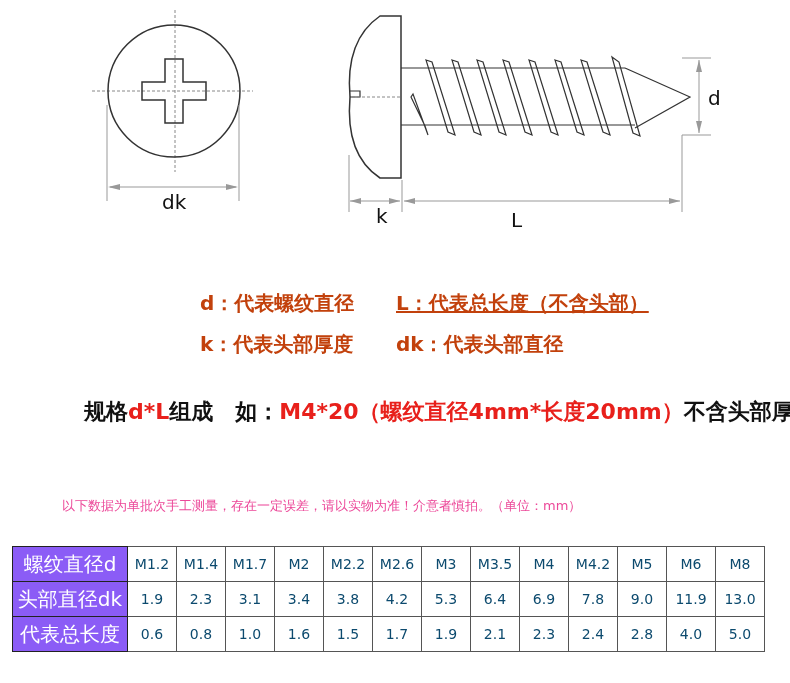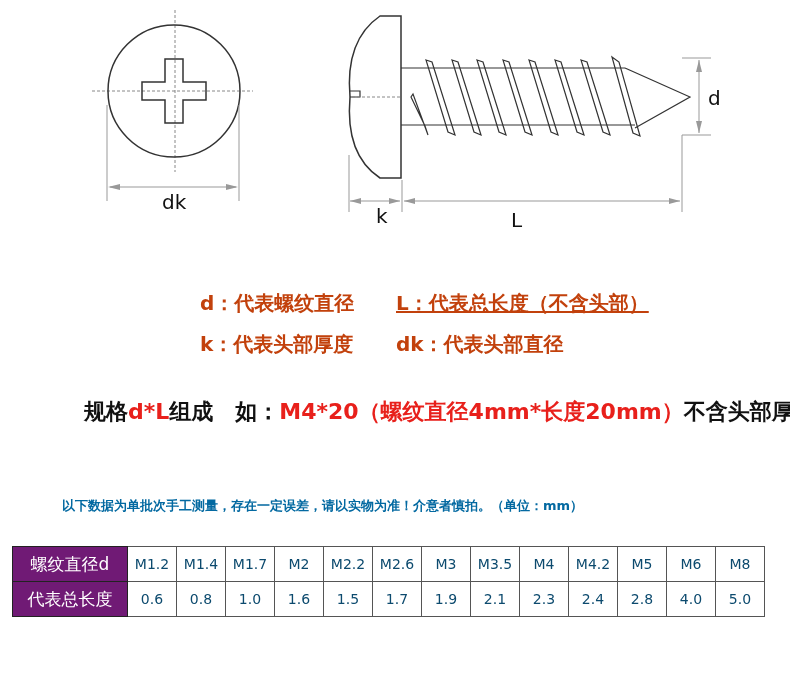--- a/index.html
+++ b/index.html
@@ -2,24 +2,24 @@
 <html><head>
 <meta charset="utf-8">
 <style>
   html,body{margin:0;padding:0;background:#fff;}
   body{width:790px;height:683px;position:relative;overflow:hidden;font-family:"DejaVu Sans",sans-serif;color:#111;}
   svg{position:absolute;left:0;top:0;}
   .dimlabel{position:absolute;font-family:"DejaVu Sans",sans-serif;font-size:20px;color:#111;}
   .legend{position:absolute;font-size:20px;font-weight:bold;color:#c2410c;white-space:nowrap;}
   .spec{position:absolute;left:52px;top:397px;font-size:22px;font-weight:bold;white-space:nowrap;margin-left:32px;}
   .spec .red{color:#e8201b;}
-  .note{position:absolute;left:62px;top:497px;font-size:13px;font-weight:bold;color:#0369a1;white-space:nowrap;}
+  .note{position:absolute;left:62px;top:497px;font-size:13px;font-weight:normal;color:#ec4899;white-space:nowrap;}
   table.spec-table{position:absolute;left:12px;top:546px;border-collapse:collapse;}
   table.spec-table td{border:1px solid #555;height:34px;text-align:center;font-size:14px;color:#0c4a6e;padding:0;}
-  table.spec-table td.rh{background:#701a75;color:#fff;font-size:17px;width:114px;border-color:#222;}
+  table.spec-table td.rh{background:#8b5cf6;color:#fff;font-size:20px;width:114px;border-color:#222;}
   table.spec-table td.c{width:48px;}
 </style>
 </head>
 <body>
 
 <svg width="790" height="260">
 
   <g>
     <line x1="175" y1="10" x2="175" y2="172" stroke="#888" stroke-width="1" stroke-dasharray="3,2"></line>
     <line x1="92" y1="91" x2="253" y2="91" stroke="#888" stroke-width="1" stroke-dasharray="3,2"></line>
@@ -97,20 +97,36 @@
         <td class="c">M2.6</td>
         <td class="c">M3</td>
         <td class="c">M3.5</td>
         <td class="c">M4</td>
         <td class="c">M4.2</td>
         <td class="c">M5</td>
         <td class="c">M6</td>
         <td class="c">M8</td>
       </tr>
       <tr>
+        <td class="rh">头部直径dk</td>
+        <td class="c">1.9</td>
+        <td class="c">2.3</td>
+        <td class="c">3.1</td>
+        <td class="c">3.4</td>
+        <td class="c">3.8</td>
+        <td class="c">4.2</td>
+        <td class="c">5.3</td>
+        <td class="c">6.4</td>
+        <td class="c">6.9</td>
+        <td class="c">7.8</td>
+        <td class="c">9.0</td>
+        <td class="c">11.9</td>
+        <td class="c">13.0</td>
+      </tr>
+      <tr>
         <td class="rh">代表总长度</td>
         <td class="c">0.6</td>
         <td class="c">0.8</td>
         <td class="c">1.0</td>
         <td class="c">1.6</td>
         <td class="c">1.5</td>
         <td class="c">1.7</td>
         <td class="c">1.9</td>
         <td class="c">2.1</td>
         <td class="c">2.3</td>

